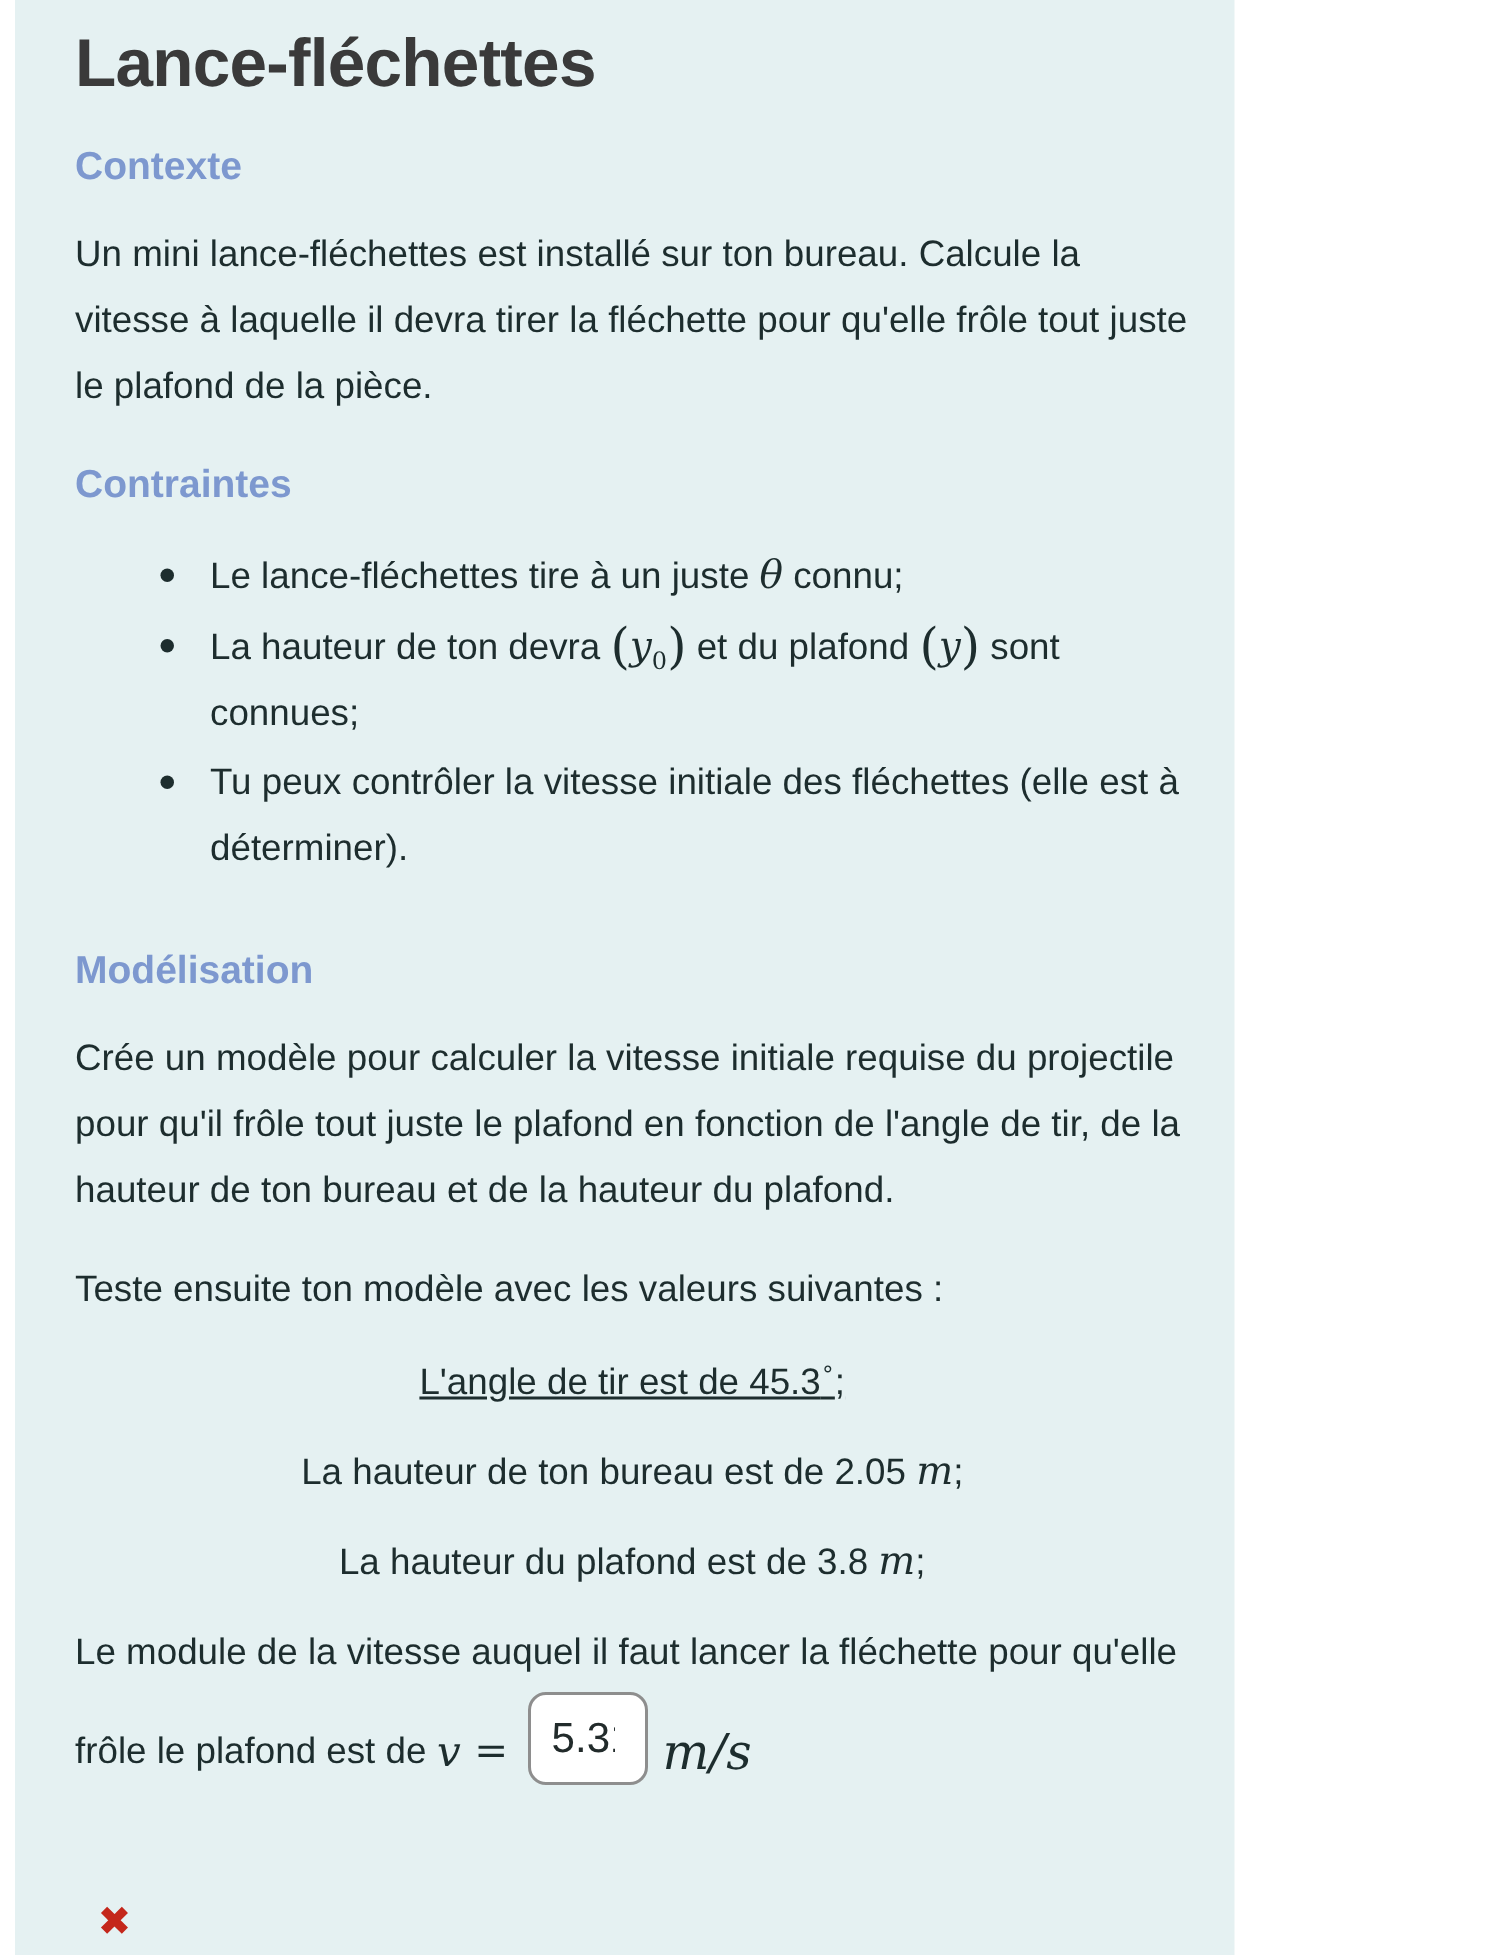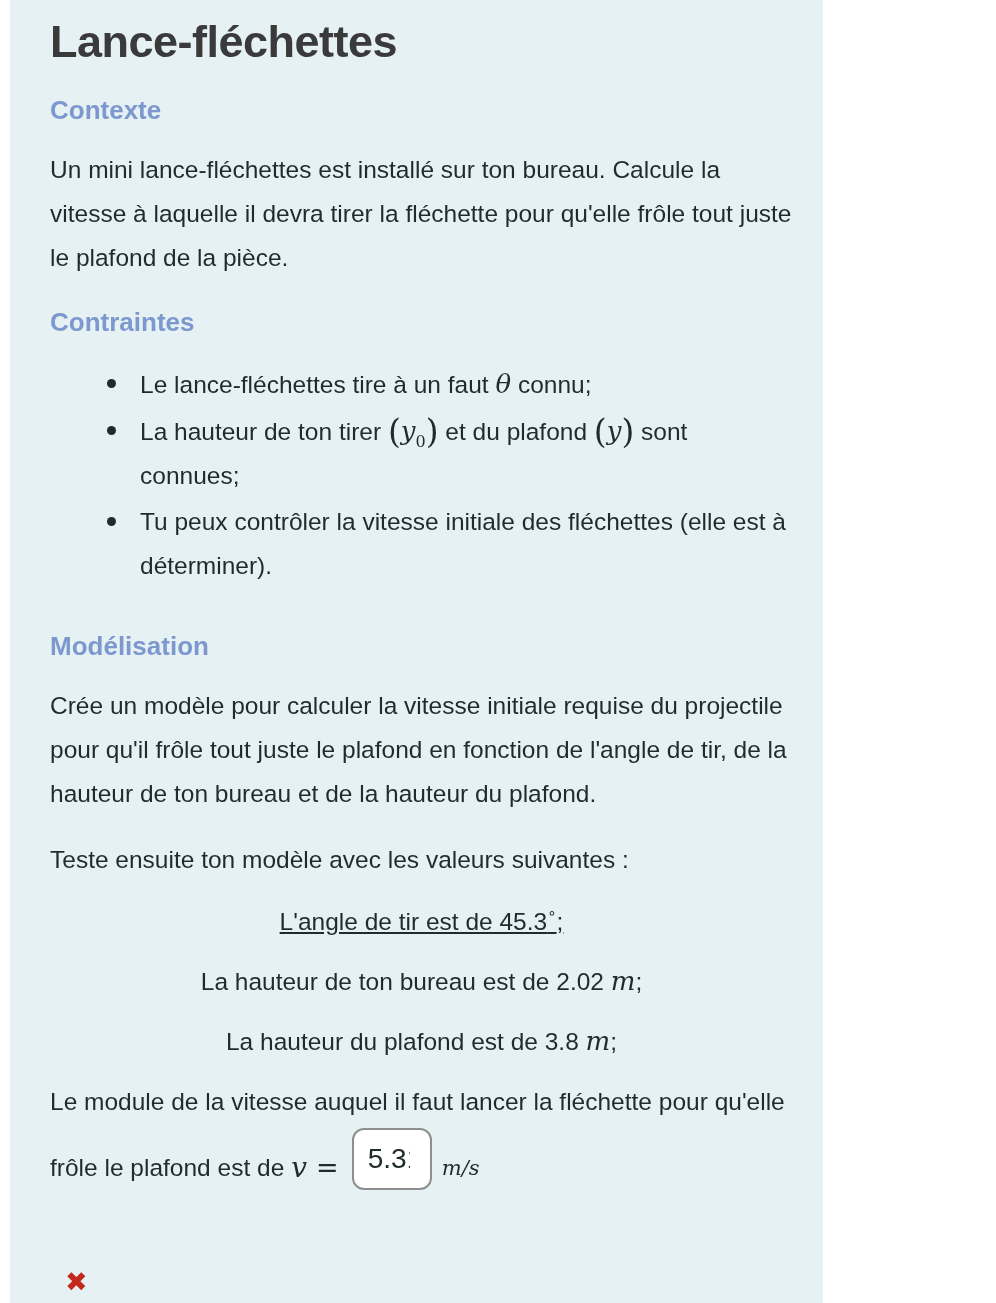--- a/index.html
+++ b/index.html
@@ -100,21 +100,21 @@
   .answer-box .clip {
     display: inline-block;
     width: 42px;
     overflow: hidden;
     white-space: nowrap;
     font-family: "Liberation Sans", sans-serif;
     font-size: 28px;
     line-height: 58px;
     color: #222b2b;
   }
-  .unit-ms { font-family: "DejaVu Serif", serif; font-style: italic; font-size: 21px; }
+  .unit-ms { font-family: "DejaVu Serif", serif; font-style: italic; font-size: 33px; }
   .incorrect-icon {
     margin: 78px 0 0 15px;
     font-family: "DejaVu Sans", sans-serif;
     font-size: 27px;
     line-height: 27px;
     font-weight: bold;
     color: #c4271b;
     width: 30px;
   }
 </style>
@@ -125,41 +125,41 @@
 
   <h1 class="page-title">Lance-fléchettes</h1>
 
   <h2 class="section-heading first">Contexte</h2>
   <p class="body-par">Un mini lance-fléchettes est installé sur ton bureau. Calcule la vitesse à laquelle il devra tirer la fléchette pour qu'elle frôle tout juste le plafond de la pièce.</p>
 
   <h2 class="section-heading">Contraintes</h2>
   <ul class="constraint-list">
     <li>
       <span class="bullet-dot"></span>
-      <span>Le lance-fléchettes tire à un faut </span><span class="mt">θ</span><span> connu;</span>
+      <span>Le lance-fléchettes tire à un juste </span><span class="mt">θ</span><span> connu;</span>
     </li>
     <li>
       <span class="bullet-dot"></span>
-      <span>La hauteur de ton tirer </span><span class="paren">(</span><span class="mt">y</span><sub class="msub">0</sub><span class="paren">)</span><span> et du plafond </span><span class="paren">(</span><span class="mt">y</span><span class="paren">)</span><span> sont connues;</span>
+      <span>La hauteur de ton devra </span><span class="paren">(</span><span class="mt">y</span><sub class="msub">0</sub><span class="paren">)</span><span> et du plafond </span><span class="paren">(</span><span class="mt">y</span><span class="paren">)</span><span> sont connues;</span>
     </li>
     <li>
       <span class="bullet-dot"></span>
       <span>Tu peux contrôler la vitesse initiale des fléchettes (elle est à déterminer).</span>
     </li>
   </ul>
 
   <h2 class="section-heading big-gap">Modélisation</h2>
   <p class="body-par">Crée un modèle pour calculer la vitesse initiale requise du projectile pour qu'il frôle tout juste le plafond en fonction de l'angle de tir, de la hauteur de ton bureau et de la hauteur du plafond.</p>
   <p class="body-par">Teste ensuite ton modèle avec les valeurs suivantes :</p>
 
   <div class="centered-line first">
     <span>L'angle de tir est de 45.3</span><sup class="deg">∘</sup><span>;</span>
   </div>
   <div class="centered-line">
-    <span>La hauteur de ton bureau est de 2.02 </span><span class="mt">m</span><span>;</span>
+    <span>La hauteur de ton bureau est de 2.05 </span><span class="mt">m</span><span>;</span>
   </div>
   <div class="centered-line">
     <span>La hauteur du plafond est de 3.8 </span><span class="mt">m</span><span>;</span>
   </div>
 
   <div class="answer-par">
     <div>Le module de la vitesse auquel il faut lancer la fléchette pour qu'elle</div>
     <div class="answer-line2">
       <span>frôle le plafond est de</span>
       <span class="var-v">v</span>

